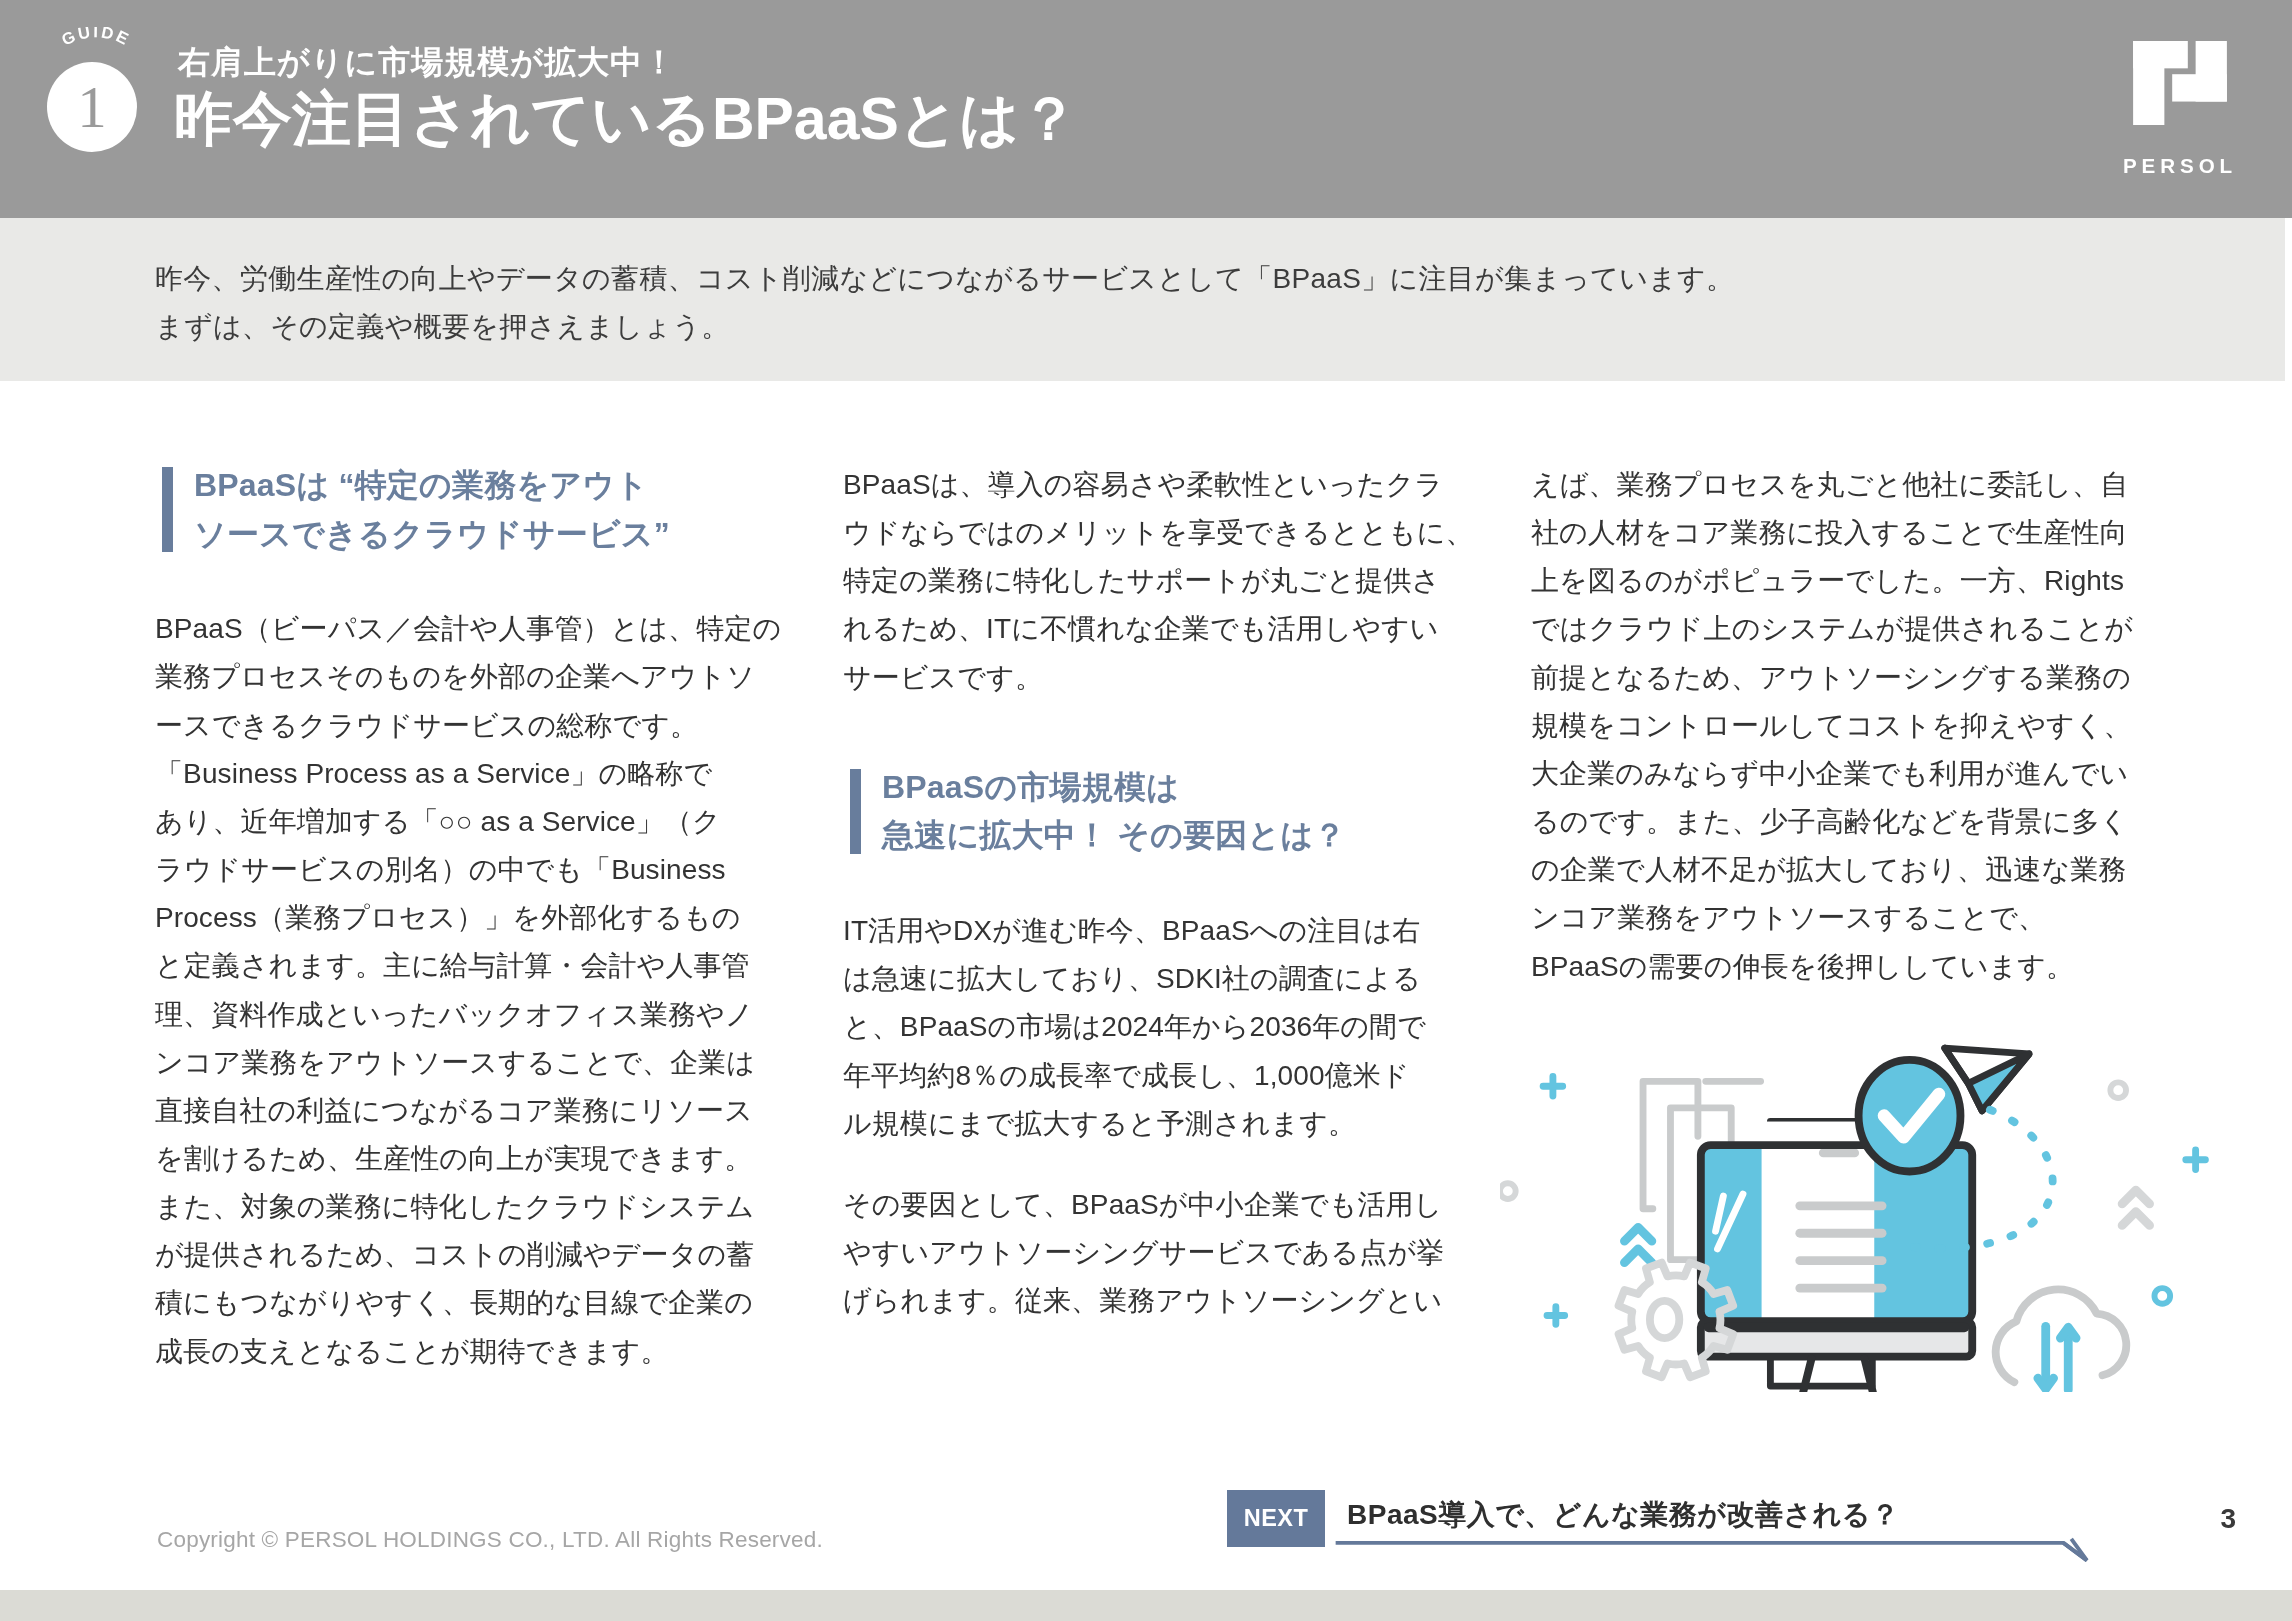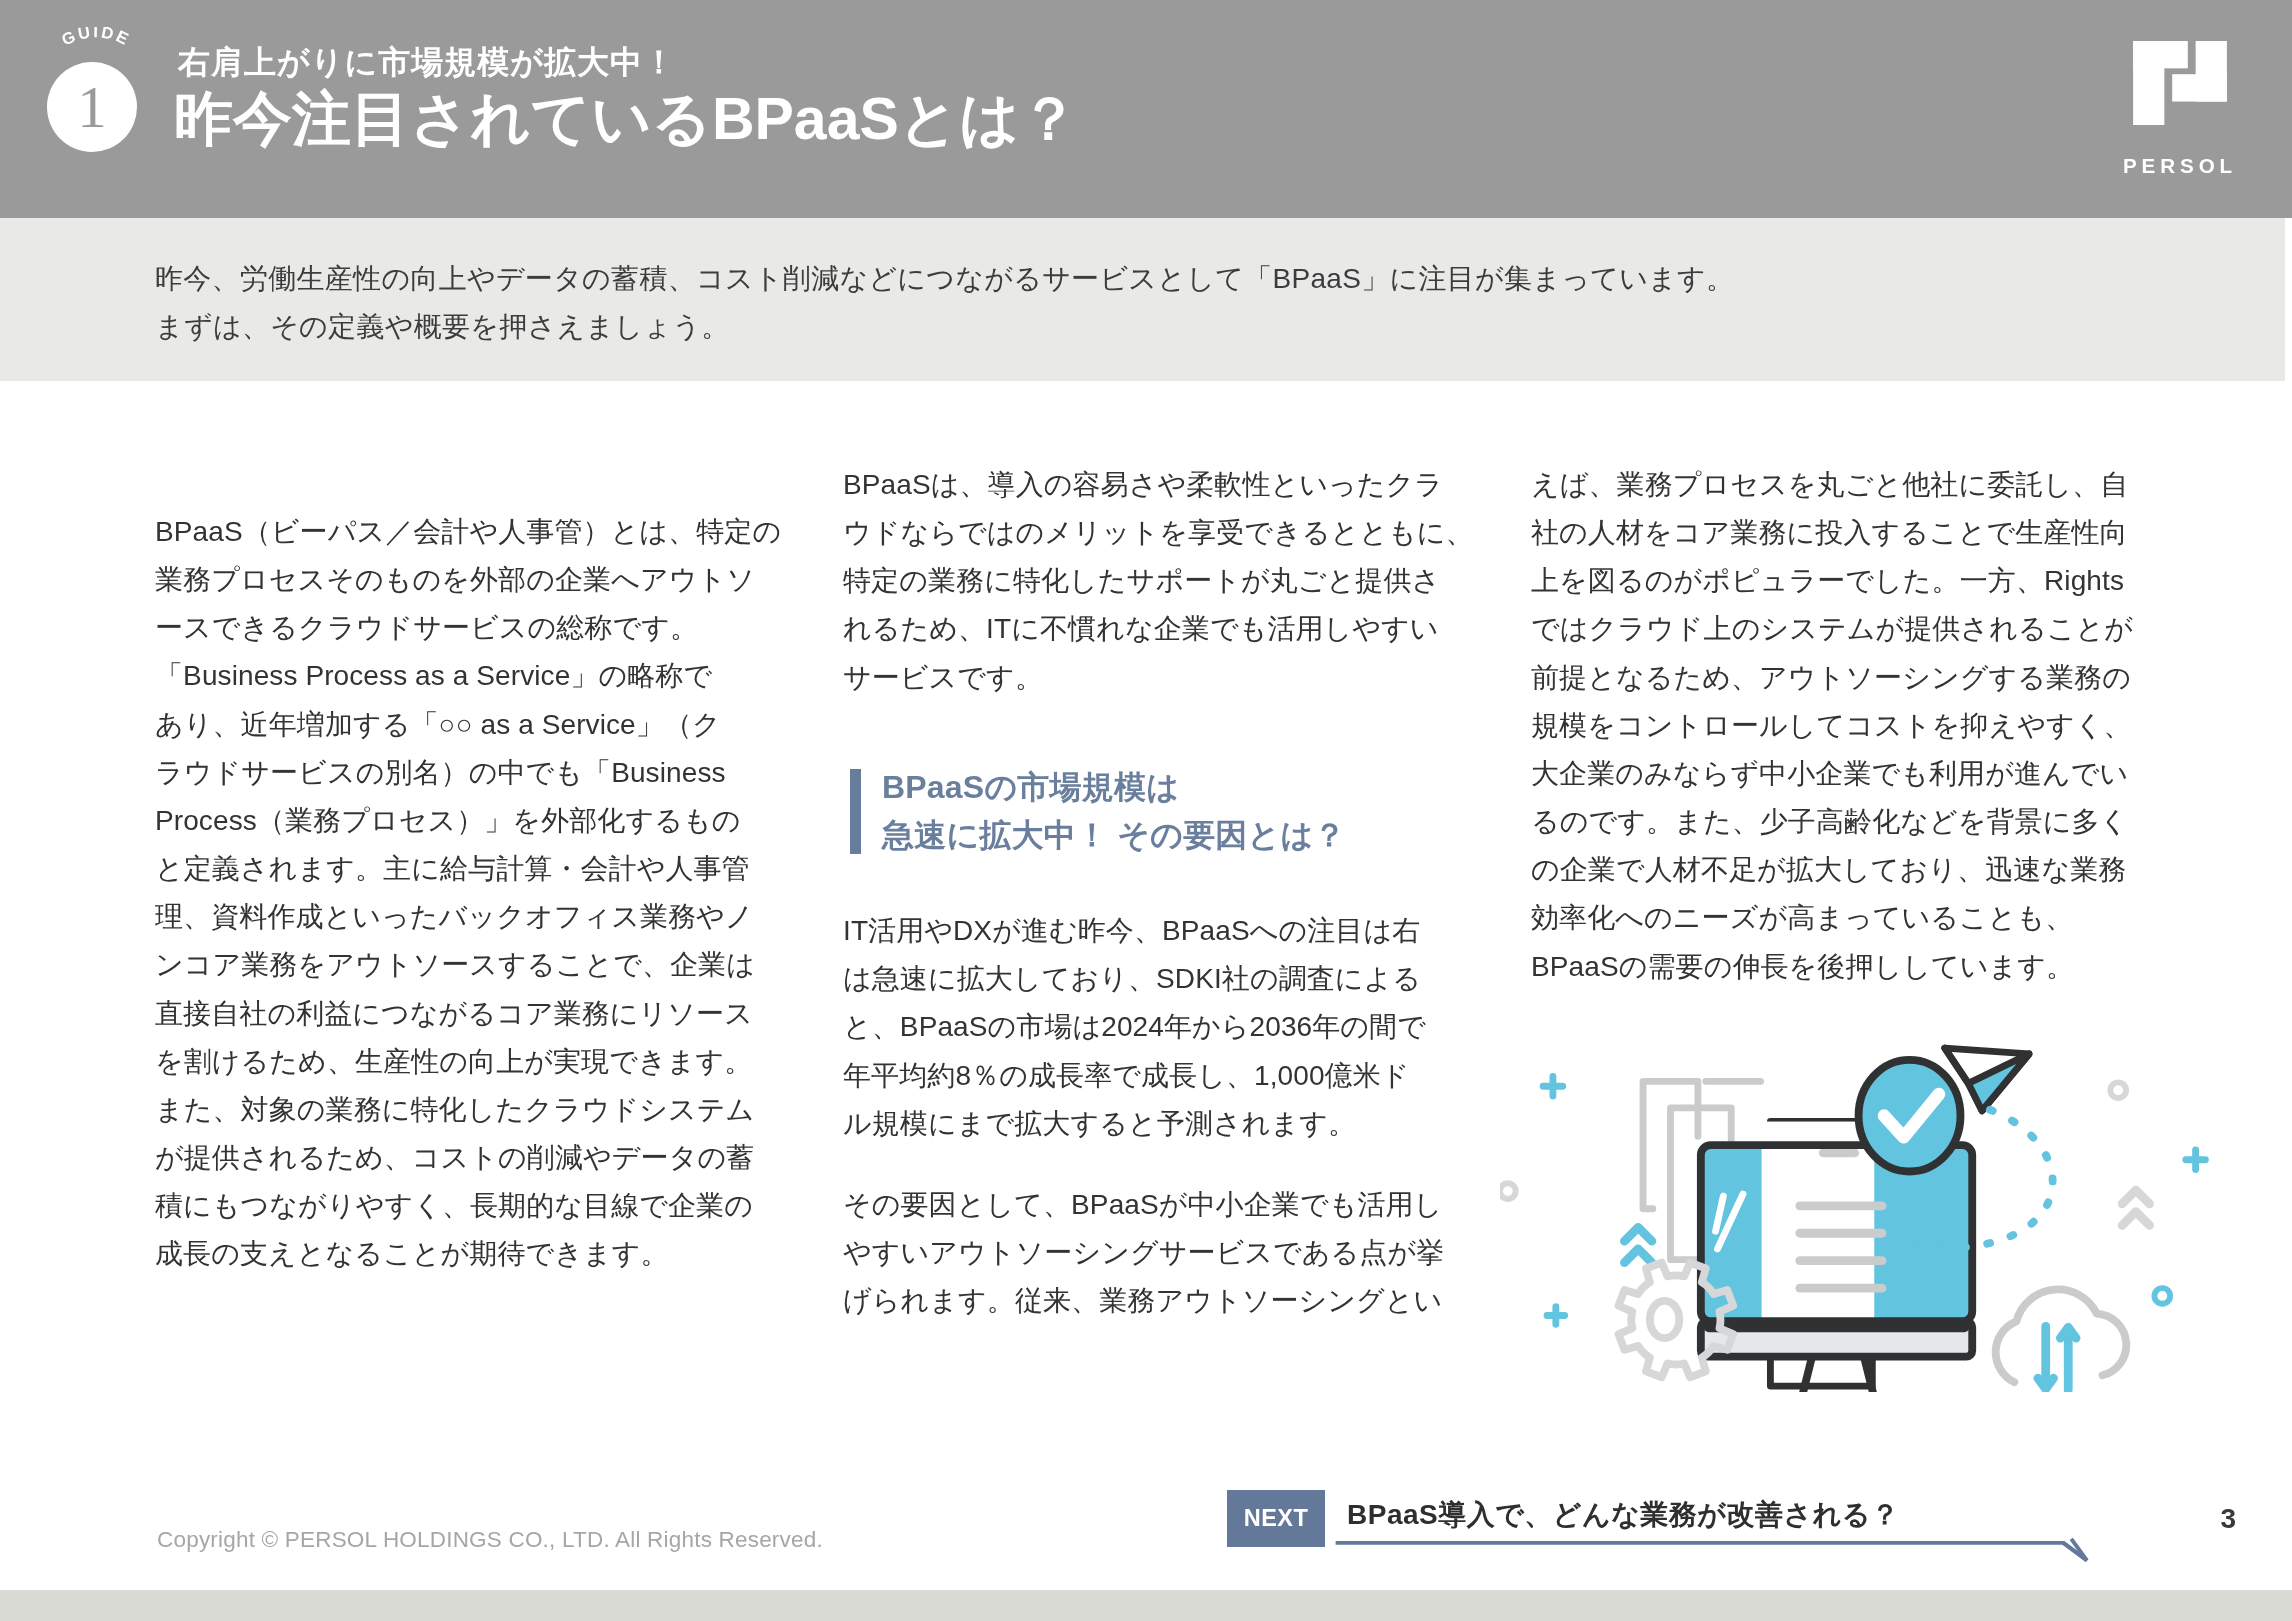--- a/index.html
+++ b/index.html
@@ -177,20 +177,24 @@
   <div class="intro-band">
     <div class="intro-text">
       <div>昨今、労働生産性の向上やデータの蓄積、コスト削減などにつながるサービスとして「BPaaS」に注目が集まっています。</div>
       <div>まずは、その定義や概要を押さえましょう。</div>
     </div>
   </div>
 
   <div class="cols">
 
     <div class="col col1">
+      <div class="sec-head">
+        <span class="l">BPaaSは “特定の業務をアウト</span>
+        <span class="l">ソースできるクラウドサービス”</span>
+      </div>
       <div class="gap-md"></div>
       <div class="para">
         <span class="l">BPaaS（ビーパス／会計や人事管）とは、特定の</span>
         <span class="l">業務プロセスそのものを外部の企業へアウトソ</span>
         <span class="l">ースできるクラウドサービスの総称です。</span>
         <span class="l">「Business Process as a Service」の略称で</span>
         <span class="l">あり、近年増加する「○○ as a Service」（ク</span>
         <span class="l">ラウドサービスの別名）の中でも「Business</span>
         <span class="l">Process（業務プロセス）」を外部化するもの</span>
         <span class="l">と定義されます。主に給与計算・会計や人事管</span>
@@ -238,21 +242,21 @@
       <div class="para">
         <span class="l">えば、業務プロセスを丸ごと他社に委託し、自</span>
         <span class="l">社の人材をコア業務に投入することで生産性向</span>
         <span class="l">上を図るのがポピュラーでした。一方、Rights</span>
         <span class="l">ではクラウド上のシステムが提供されることが</span>
         <span class="l">前提となるため、アウトソーシングする業務の</span>
         <span class="l">規模をコントロールしてコストを抑えやすく、</span>
         <span class="l">大企業のみならず中小企業でも利用が進んでい</span>
         <span class="l">るのです。また、少子高齢化などを背景に多く</span>
         <span class="l">の企業で人材不足が拡大しており、迅速な業務</span>
-        <span class="l">効率化へのニーズが高まっていることも、</span>
+        <span class="l">ンコア業務をアウトソースすることで、</span>
         <span class="l">BPaaSの需要の伸長を後押ししています。</span>
       </div>
     </div>
   </div>
 
   <div class="illus">
     <svg viewBox="0 0 740 400" aria-hidden="true">
       <g fill="none" stroke-linecap="round" stroke-linejoin="round">
 
         <g stroke="#63c4e0" stroke-width="7">

